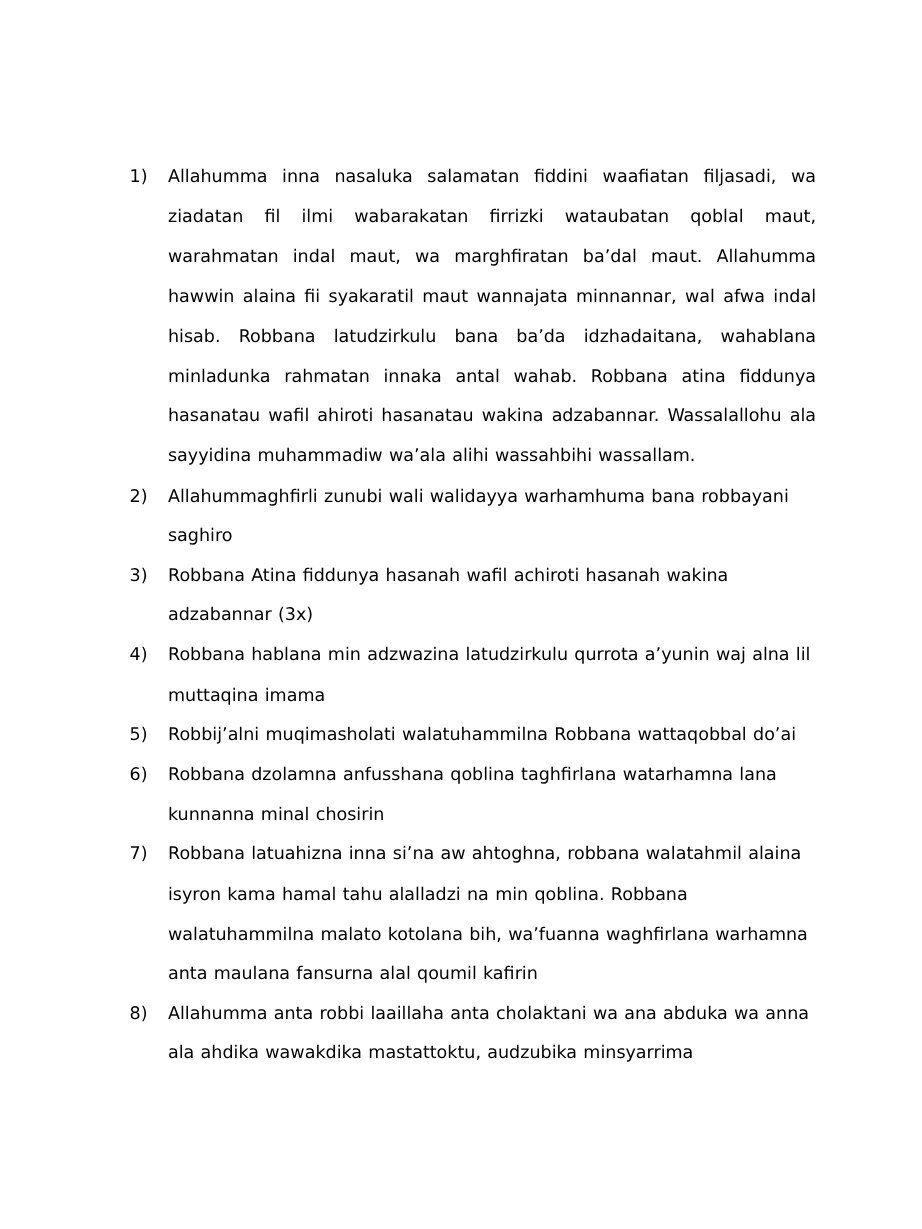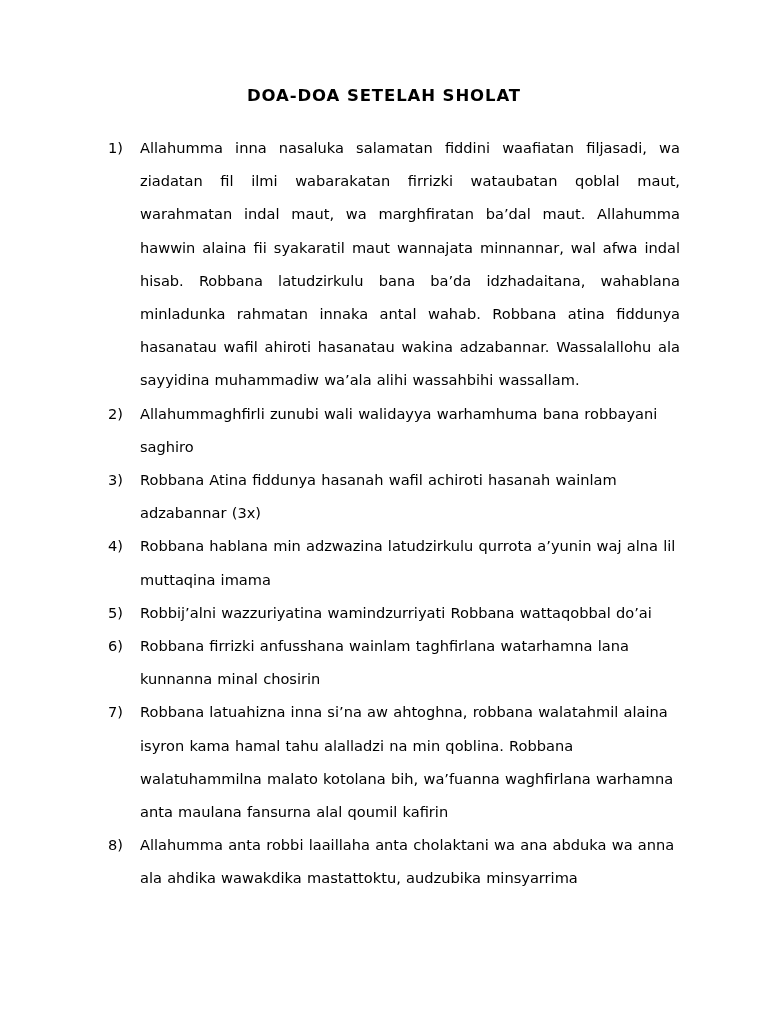--- a/index.html
+++ b/index.html
@@ -76,46 +76,45 @@
 
   .doa-text {
     display: block;
   }
 </style>
 </head>
 <body>
 
 <div class="page">
 
-  <div class="doc-title">DOA-DOA SETELAH SHOLAT</div>
 
   <div class="doa-list">
       <div class="doa-item justified">
         <span class="doa-marker">1)</span>
         <span class="doa-text">Allahumma inna nasaluka salamatan fiddini waafiatan filjasadi, wa ziadatan fil ilmi wabarakatan firrizki wataubatan qoblal maut, warahmatan indal maut, wa marghfiratan ba’dal maut. Allahumma hawwin alaina fii syakaratil maut wannajata minnannar, wal afwa indal hisab. Robbana latudzirkulu bana ba’da idzhadaitana, wahablana minladunka rahmatan innaka antal wahab. Robbana atina fiddunya hasanatau wafil ahiroti hasanatau wakina adzabannar. Wassalallohu ala sayyidina muhammadiw wa’ala alihi wassahbihi wassallam.</span>
       </div>
       <div class="doa-item">
         <span class="doa-marker">2)</span>
         <span class="doa-text">Allahummaghfirli zunubi wali walidayya warhamhuma bana robbayani saghiro</span>
       </div>
       <div class="doa-item">
         <span class="doa-marker">3)</span>
-        <span class="doa-text">Robbana Atina fiddunya hasanah wafil achiroti hasanah wainlam adzabannar (3x)</span>
+        <span class="doa-text">Robbana Atina fiddunya hasanah wafil achiroti hasanah wakina adzabannar (3x)</span>
       </div>
       <div class="doa-item">
         <span class="doa-marker">4)</span>
         <span class="doa-text">Robbana hablana min adzwazina latudzirkulu qurrota a’yunin waj alna lil muttaqina imama</span>
       </div>
       <div class="doa-item">
         <span class="doa-marker">5)</span>
-        <span class="doa-text">Robbij’alni wazzuriyatina wamindzurriyati Robbana wattaqobbal do’ai</span>
+        <span class="doa-text">Robbij’alni muqimasholati walatuhammilna Robbana wattaqobbal do’ai</span>
       </div>
       <div class="doa-item">
         <span class="doa-marker">6)</span>
-        <span class="doa-text">Robbana firrizki anfusshana wainlam taghfirlana watarhamna lana kunnanna minal chosirin</span>
+        <span class="doa-text">Robbana dzolamna anfusshana qoblina taghfirlana watarhamna lana kunnanna minal chosirin</span>
       </div>
       <div class="doa-item">
         <span class="doa-marker">7)</span>
         <span class="doa-text">Robbana latuahizna inna si’na aw ahtoghna, robbana walatahmil alaina isyron kama hamal tahu alalladzi na min qoblina. Robbana walatuhammilna malato kotolana bih, wa’fuanna waghfirlana warhamna anta maulana fansurna alal qoumil kafirin</span>
       </div>
       <div class="doa-item">
         <span class="doa-marker">8)</span>
         <span class="doa-text">Allahumma anta robbi laaillaha anta cholaktani wa ana abduka wa anna ala ahdika wawakdika mastattoktu, audzubika minsyarrima</span>
       </div>
     </div>

